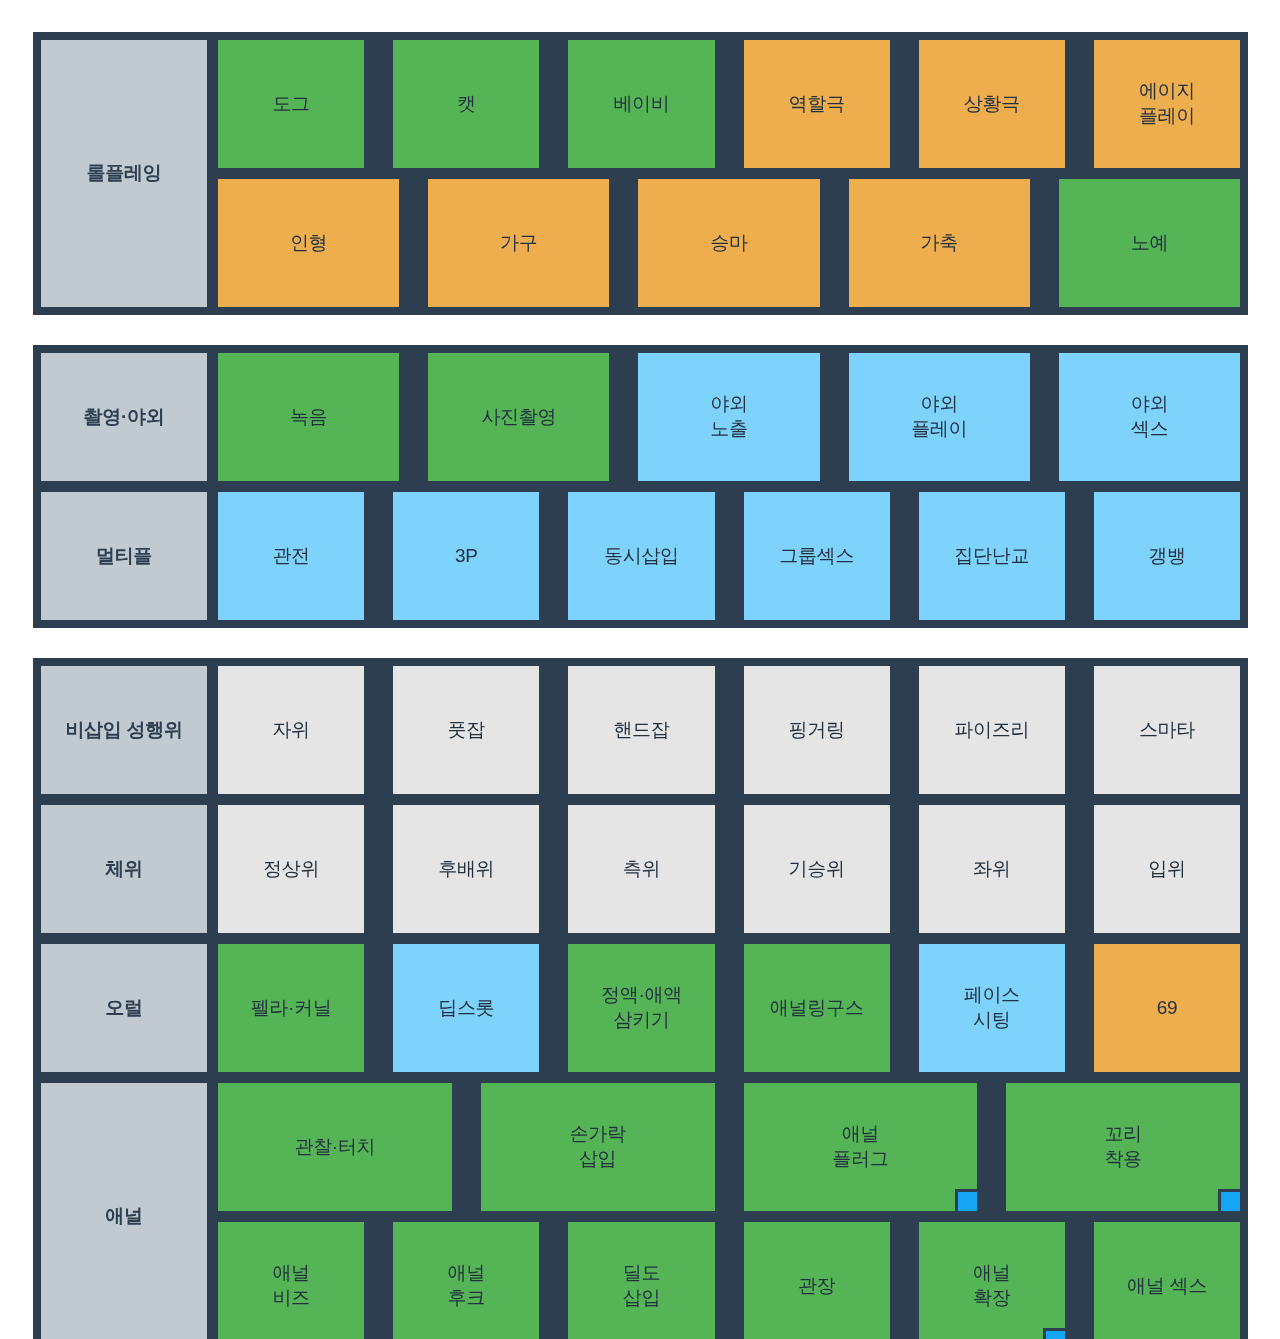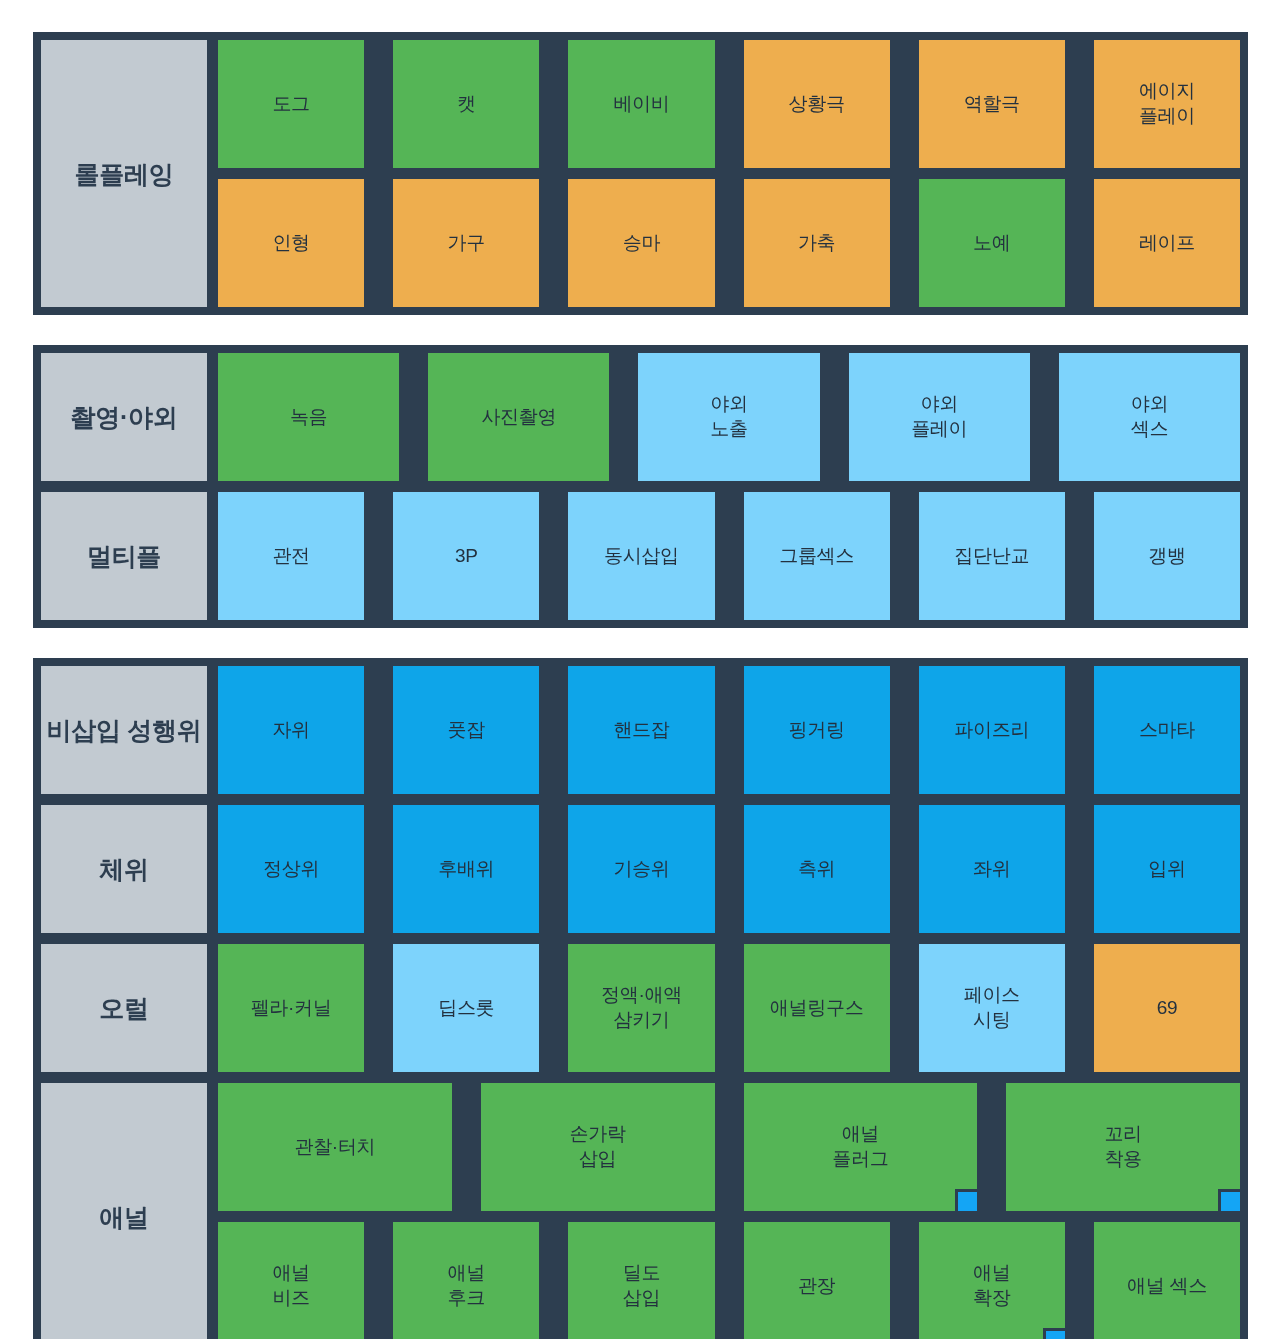--- a/index.html
+++ b/index.html
@@ -45,21 +45,21 @@
   .cat {
     width: 172px;
     flex: 0 0 172px;
     background: #c2cad1;
     border: 3px solid #2d3e50;
     display: flex;
     align-items: center;
     justify-content: center;
     text-align: center;
     font-weight: bold;
-    font-size: 25px;
+    font-size: 19px;
     color: #2d3e50;
     line-height: 1.28;
     letter-spacing: -0.3px;
   }
 
   
   .rowgroup {
     display: flex;
     gap: 5px;
   }
@@ -83,21 +83,21 @@
     color: #23313f;
     line-height: 1.3;
     letter-spacing: -0.3px;
     position: relative;
     white-space: pre-line;
   }
 
   .cell.green  { background: #55b556; }
   .cell.orange { background: #eeae4e; }
   .cell.red    { background: #7dd3fc; }
-  .cell.white  { background: #0ea5e9; }
+  .cell.white  { background: #e5e5e5; }
 
   
   .marker {
     position: absolute;
     right: 0;
     bottom: 0;
     width: 22px;
     height: 22px;
     background: #14a5f5;
     border-left: 3px solid #2d3e50;
@@ -115,32 +115,31 @@
 <div class="page">
 
 <div class="block b1">
       <div class="rowgroup">
         <div class="cat">롤플레잉</div>
         <div class="rows">
           <div class="grid-row">
             <div class="cell green">도그</div>
             <div class="cell green">캣</div>
             <div class="cell green">베이비</div>
+            <div class="cell orange">역할극</div>
             <div class="cell orange">상황극</div>
-            <div class="cell orange">역할극</div>
             <div class="cell orange">에이지
 플레이</div>
           </div>
           <div class="grid-row">
             <div class="cell orange">인형</div>
             <div class="cell orange">가구</div>
             <div class="cell orange">승마</div>
             <div class="cell orange">가축</div>
             <div class="cell green">노예</div>
-            <div class="cell orange">레이프</div>
           </div>
         </div>
       </div>
     </div>
     <div class="block b2">
       <div class="rowgroup">
         <div class="cat">촬영·야외</div>
         <div class="rows">
           <div class="grid-row">
             <div class="cell green">녹음</div>
@@ -182,22 +181,22 @@
             <div class="cell white">스마타</div>
           </div>
         </div>
       </div>
       <div class="rowgroup">
         <div class="cat">체위</div>
         <div class="rows">
           <div class="grid-row">
             <div class="cell white">정상위</div>
             <div class="cell white">후배위</div>
+            <div class="cell white">측위</div>
             <div class="cell white">기승위</div>
-            <div class="cell white">측위</div>
             <div class="cell white">좌위</div>
             <div class="cell white">입위</div>
           </div>
         </div>
       </div>
       <div class="rowgroup">
         <div class="cat">오럴</div>
         <div class="rows">
           <div class="grid-row">
             <div class="cell green">펠라·커닐</div>

